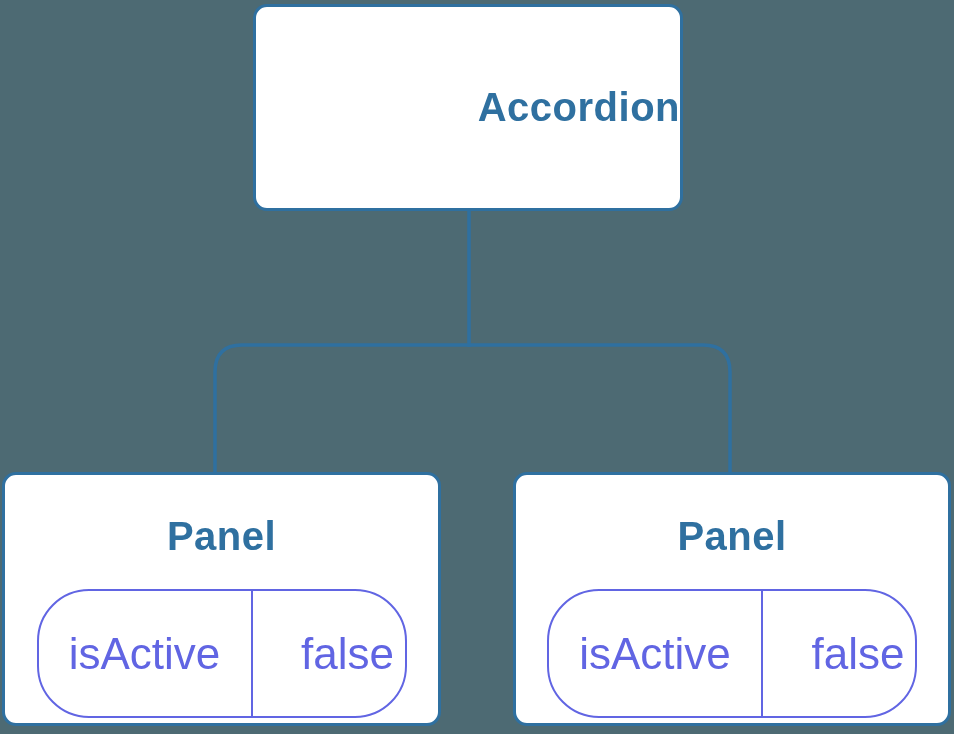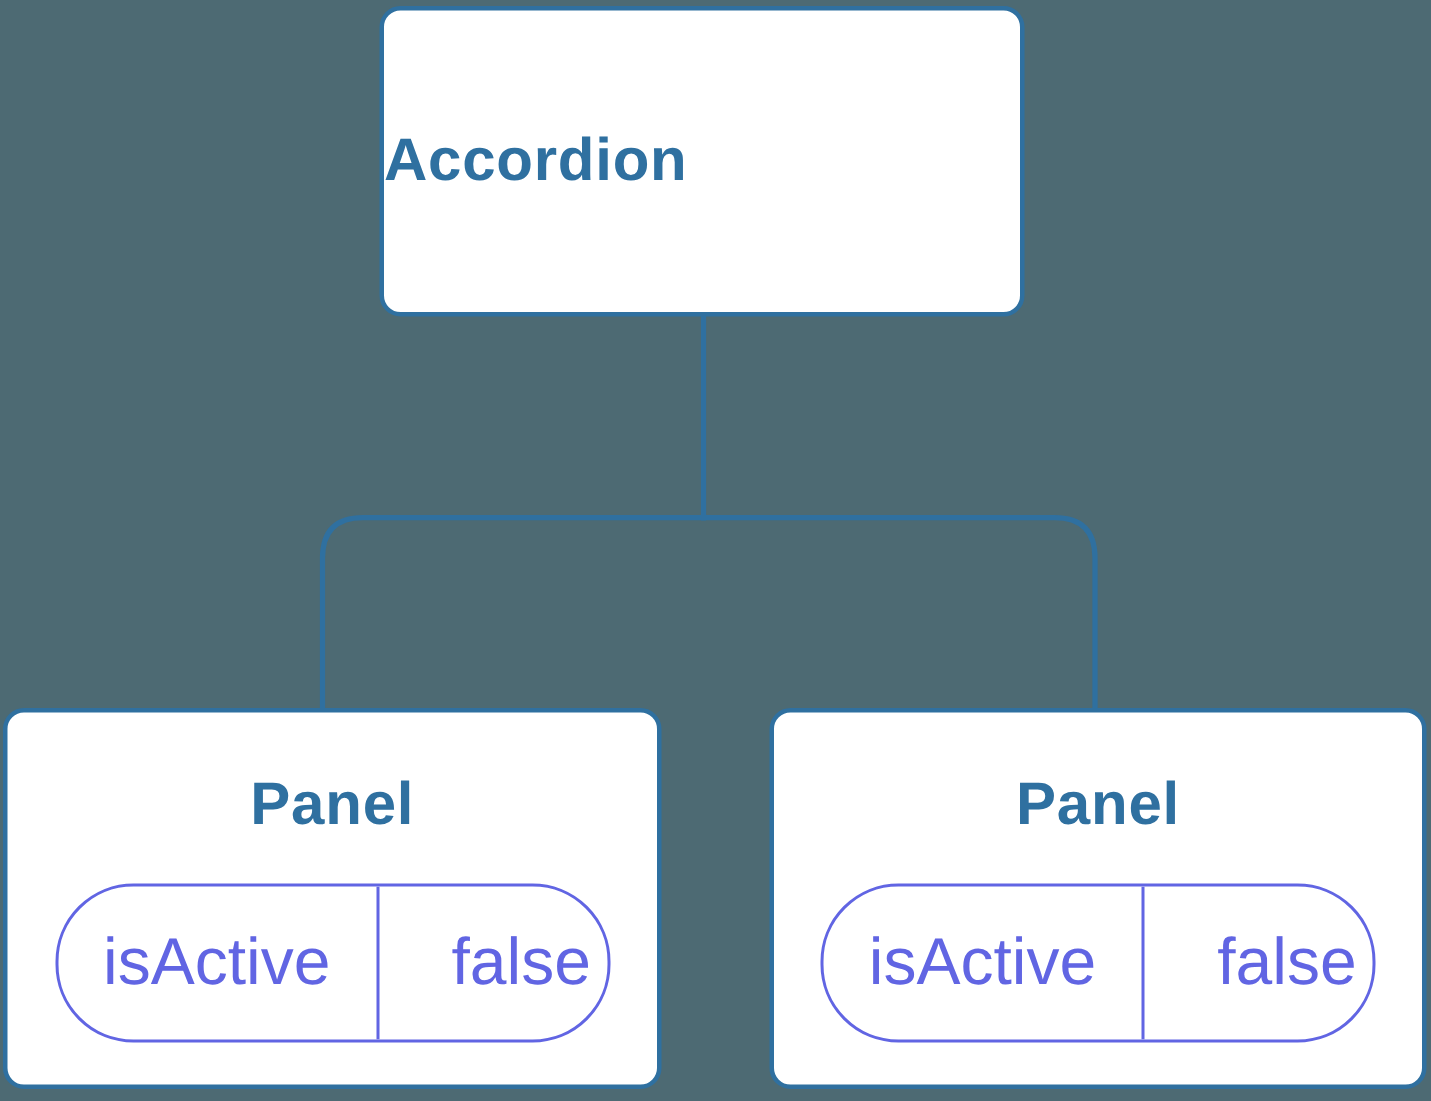--- a/index.html
+++ b/index.html
@@ -35,21 +35,21 @@
     position: absolute;
     background: var(--box-fill);
     border: 3px solid var(--node-blue);
     border-radius: 14px;
   }
   .root-node {
     left: 253px; top: 4px;
     width: 430px; height: 207px;
     display: flex;
     align-items: center;
-    justify-content: flex-start;
+    justify-content: flex-end;
   }
   .node-label {
     color: var(--node-blue);
     font-size: 40px;
     font-weight: 600;
     letter-spacing: 0.5px;
   }
   .panel-node {
     top: 472px;
     height: 254px;
@@ -59,21 +59,21 @@
   .panel-title {
     margin-top: 33px;
     text-align: center;
     line-height: 56px;
   }
   .state-pill {
     position: absolute;
     left: 50%;
     transform: translateX(-50%);
     top: 114px;
-    width: 370px; height: 106px;
+    width: 370px; height: 129px;
     border: 2px solid var(--state-purple);
     border-radius: 52px;
     display: flex;
     align-items: stretch;
     overflow: hidden;
     background: var(--box-fill);
   }
   .state-cell {
     display: flex;
     align-items: center;

